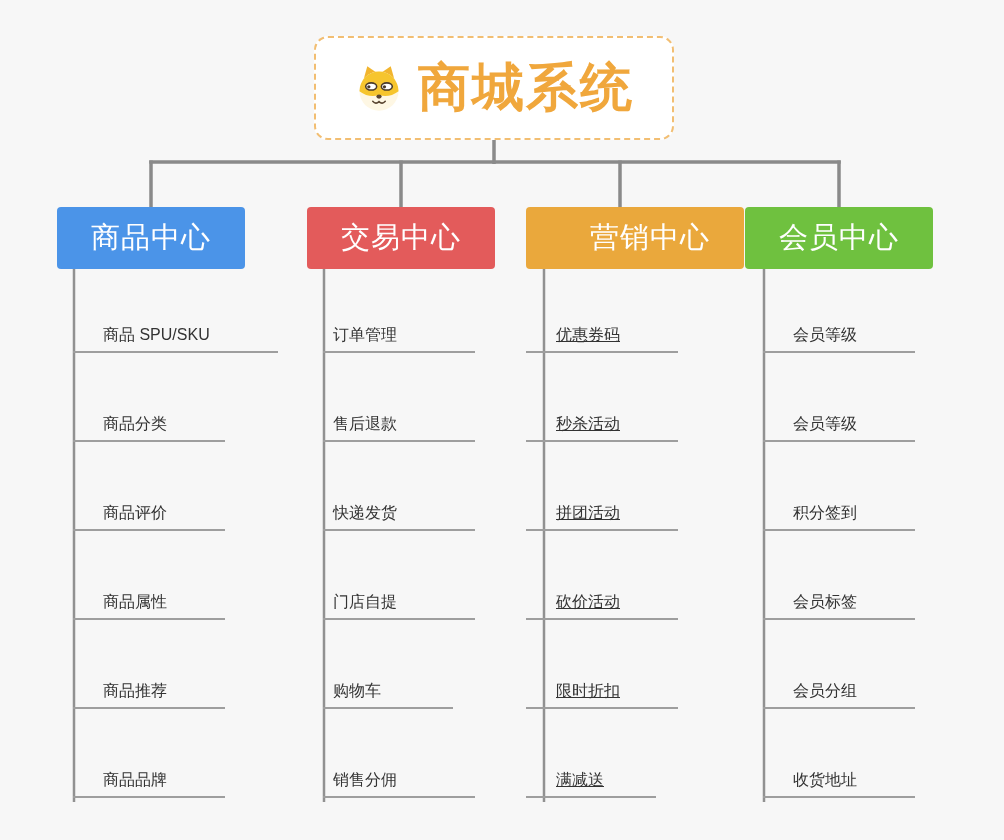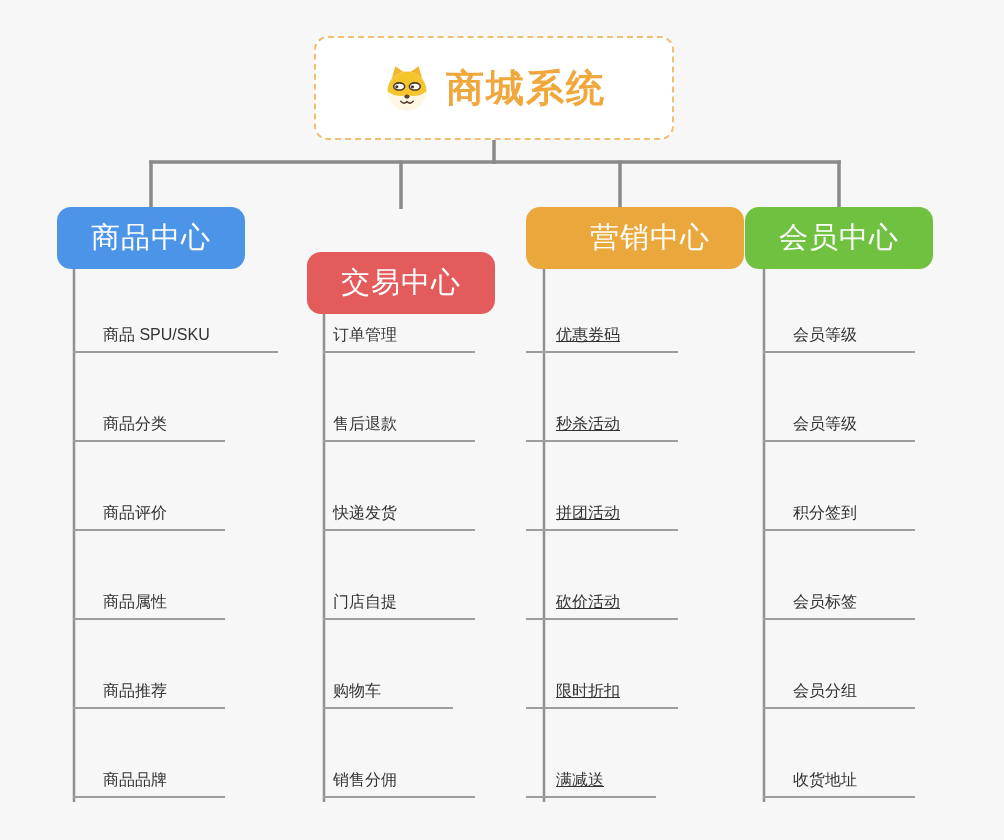--- a/index.html
+++ b/index.html
@@ -10,24 +10,24 @@
   .connectors{position:absolute;left:0;top:0;width:1004px;height:840px;pointer-events:none;}
   .connectors line.main{stroke:#8A8A8A;stroke-width:3.5;}
   .connectors line.col{stroke:#919191;stroke-width:2.5;}
 
   .root-card{
     position:absolute;left:314px;top:36px;width:360px;height:104px;box-sizing:border-box;
     background:#FFFFFF;border:2px dashed #F2BE72;border-radius:14px;
     display:flex;align-items:center;justify-content:center;gap:14px;cursor:pointer;
   }
   .dog svg{width:50px;height:50px;display:block;}
-  .root-title{font-size:38px;font-weight:700;color:#F0A73C;letter-spacing:2px;}
+  .root-title{font-size:52px;font-weight:700;color:#F0A73C;letter-spacing:2px;}
 
   .branch{
-    position:absolute;top:207px;width:188px;height:62px;border-radius:14px;
+    position:absolute;top:207px;width:188px;height:62px;border-radius:4px;
     color:#FFFFFF;font-size:29px;letter-spacing:1px;
     display:flex;align-items:center;justify-content:center;cursor:pointer;
   }
   .b1{left:57px;}.b2{left:307px;}.b3{left:526px;padding-left:30px;}.b4{left:745px;}
 
   .leaf{
     position:absolute;height:46px;width:152px;box-sizing:border-box;
     border-bottom:2px solid #9E9E9E;
     display:flex;align-items:flex-end;padding:0 0 5px 30px;
     font-size:16px;color:#333333;white-space:nowrap;cursor:pointer;
@@ -67,21 +67,21 @@
         <circle cx="19" cy="30.5" r="2.1" fill="#4A3B2A"></circle>
         <circle cx="39" cy="30.5" r="2.1" fill="#4A3B2A"></circle>
         <ellipse cx="32" cy="43" rx="3.4" ry="2.6" fill="#5A4632"></ellipse>
         <path d="M24 49 q4 4.5 8 0.5 q4 4 8 -0.5" fill="none" stroke="#5A4632" stroke-width="2" stroke-linecap="round"></path>
       </svg>
     </span>
     <span class="root-title">商城系统</span>
   </div>
 
   <div class="branch b1" style="background: rgb(75, 148, 232);">商品中心</div>
-  <div class="branch b2" style="background: rgb(227, 91, 91); margin-top: 45px;">交易中心</div>
+  <div class="branch b2" style="background: rgb(227, 91, 91);">交易中心</div>
   <div class="branch b3" style="background: rgb(234, 168, 60);">营销中心</div>
   <div class="branch b4" style="background: rgb(111, 193, 63);">会员中心</div>
 
   <div class="leaf c1 r1 wide">商品 SPU/SKU</div>
   <div class="leaf c1 r3">商品评价</div>
   <div class="leaf c1 r2">商品分类</div>
   <div class="leaf c1 r4">商品属性</div>
   <div class="leaf c1 r5">商品推荐</div>
   <div class="leaf c1 r6">商品品牌</div>
 

